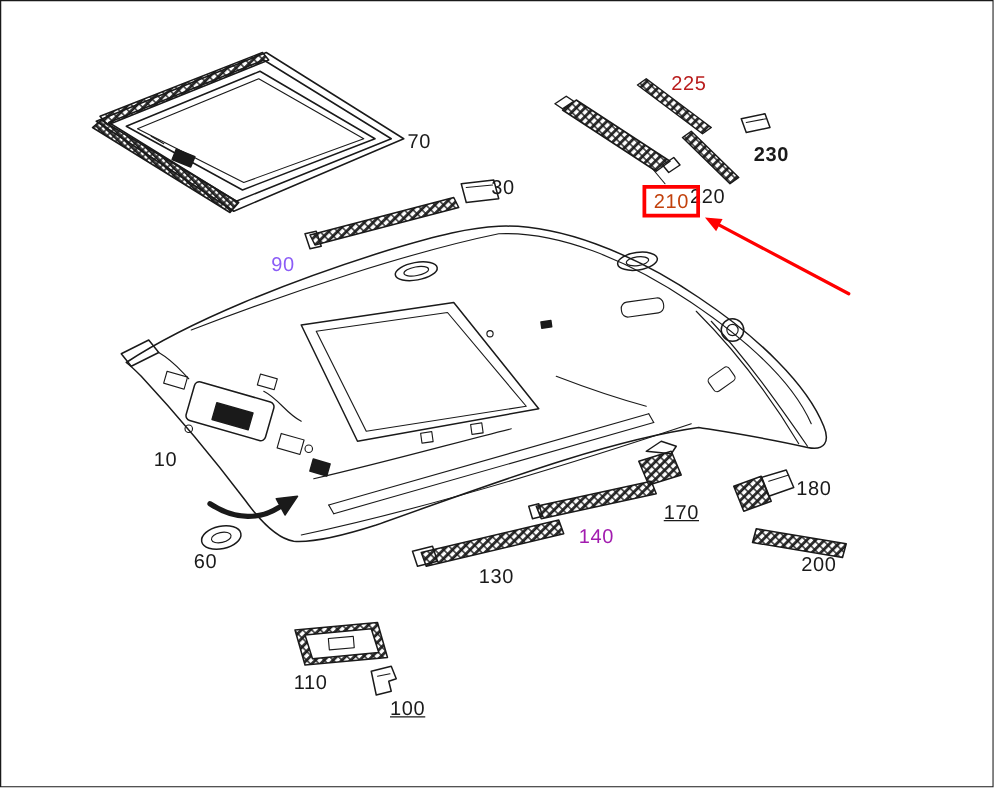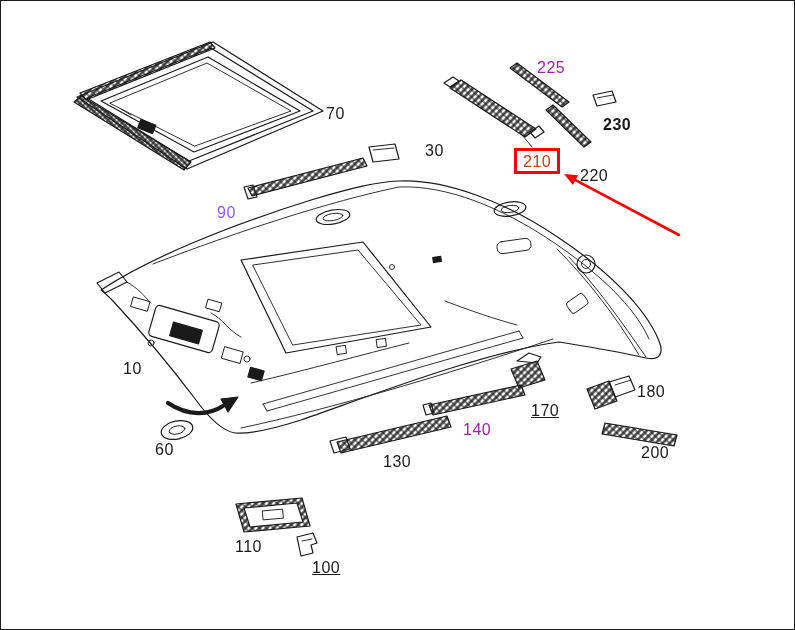--- a/index.html
+++ b/index.html
@@ -169,25 +169,25 @@
     </g>
 
     <g>
       <line id="hl-line" class="hl-stroke" x1="678" y1="234" x2="574.4843809901645" y2="179.09171513391334" style="stroke: rgb(255, 0, 0);"></line>
       <polygon id="hl-head" class="hl-fill" points="563,173 577.0616450852816,174.23293856115146 571.9071168950474,183.95049170667522" style="fill: rgb(255, 0, 0);"></polygon>
     </g>
   </svg>
 
   <div id="labels">
       <span class="part-label" style="left: 325px; top: 104px; color: rgb(26, 26, 26);">70</span>
-      <span class="part-label" style="left: 392px; top: 141px; color: rgb(26, 26, 26); margin-left: 32px;">30</span>
+      <span class="part-label" style="left: 392px; top: 141px; color: rgb(26, 26, 26);">30</span>
       <span class="part-label" style="left: 216px; top: 203px; color: #8b5cf6;">90</span>
-      <span class="part-label" style="left: 536px; top: 58px; color: #a21caf;">225</span>
+      <span class="part-label" style="left: 536px; top: 58px; color: #b91c1c;">225</span>
       <span class="part-label" style="left: 602px; top: 115px; color: rgb(26, 26, 26); font-weight: bold;">230</span>
-      <span class="part-label" style="left: 579px; top: 148px; color: rgb(26, 26, 26); margin-top: 18px;">220</span>
+      <span class="part-label" style="left: 551px; top: 148px; color: rgb(26, 26, 26);">220</span>
       <span class="part-label" style="left: 522px; top: 152px; color: #c2410c;">210</span>
       <span class="part-label" style="left: 122px; top: 359px; color: rgb(26, 26, 26); text-align: center;">10</span>
       <span class="part-label" style="left: 154px; top: 440px; color: rgb(26, 26, 26);">60</span>
       <span class="part-label" style="left: 382px; top: 452px; color: rgb(26, 26, 26);">130</span>
       <span class="part-label" style="left: 462px; top: 420px; color: #a21caf;">140</span>
       <span class="part-label" style="left: 530px; top: 401px; color: rgb(26, 26, 26); text-decoration: underline;">170</span>
       <span class="part-label" style="left: 636px; top: 382px; color: rgb(26, 26, 26);">180</span>
       <span class="part-label" style="left: 640px; top: 443px; color: rgb(26, 26, 26);">200</span>
       <span class="part-label" style="left: 234px; top: 537px; color: rgb(26, 26, 26);">110</span>
       <span class="part-label" style="left: 311px; top: 558px; color: rgb(26, 26, 26); text-decoration: underline;">100</span>

